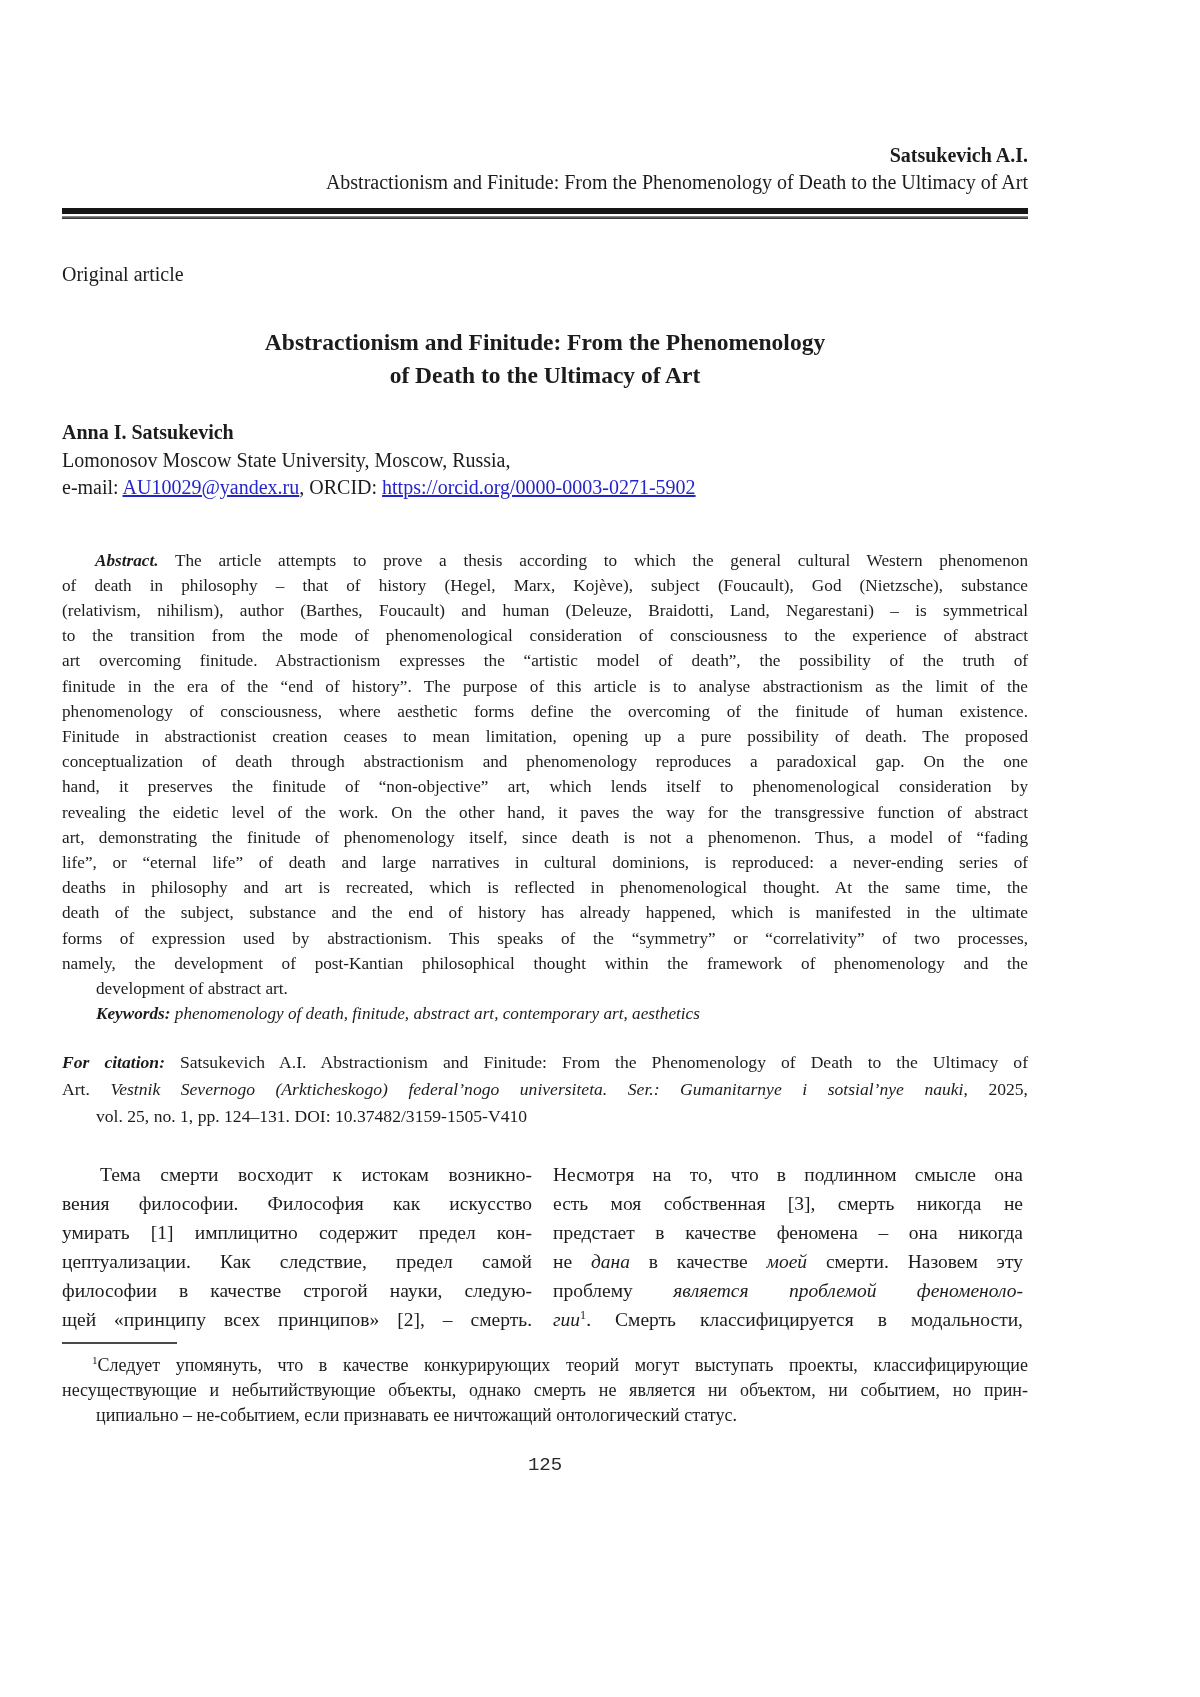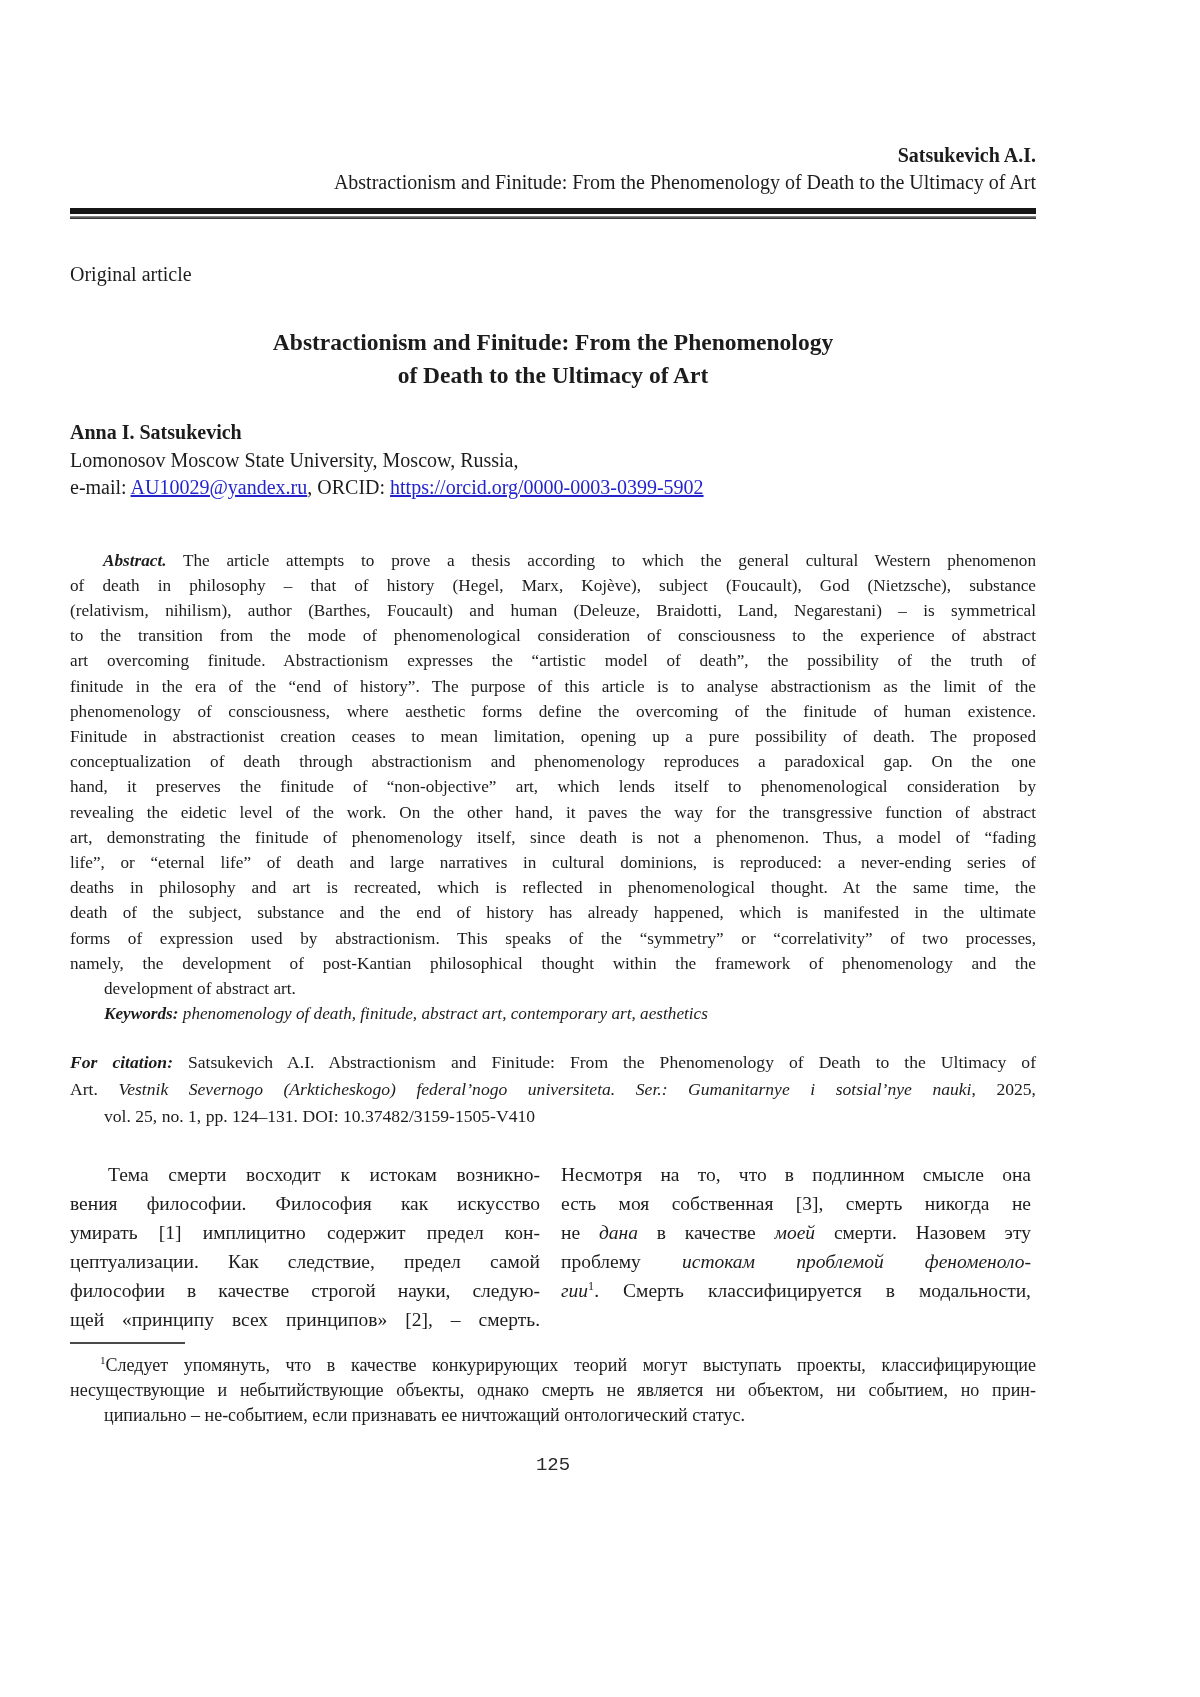--- a/index.html
+++ b/index.html
@@ -1,20 +1,20 @@
 <!DOCTYPE html>
 <html style="--link: #2424cc;"><head>
 <meta charset="utf-8">
 <style>
   html,body{margin:0;padding:0;}
   body{
     width:1200px;height:1697px;background:#ffffff;color:#1c1c1c;
     font-family:"Liberation Serif", serif;position:relative;overflow:hidden;
   }
-  .content{position:absolute;left:70px;top:0;width:966px;}
+  .content{position:absolute;left:62px;top:0;width:966px;}
 
   .hdr{margin-top:142px;text-align:right;font-size:20px;line-height:27px;}
   .hdr .name{font-weight:bold;}
 
   .rule{margin-top:12px;}
   .rule .r1{height:6px;background:#161616;}
   .rule .r2{height:3px;margin-top:2px;background:linear-gradient(#9a9a9a,#222222);}
 
   .orig{margin-top:44px;font-size:20px;}
 
@@ -63,21 +63,21 @@
   <div class="orig">Original article</div>
 
   <div class="title">
     <div>Abstractionism and Finitude: From the Phenomenology</div>
     <div>of Death to the Ultimacy of Art</div>
   </div>
 
   <div class="author">
     <div class="name" style="font-weight:bold">Anna I. Satsukevich</div>
     <div>Lomonosov Moscow State University, Moscow, Russia,</div>
-    <div><span>e-mail: </span><a class="link" href="#">AU10029@yandex.ru</a><span>, ORCID: </span><a class="link" href="#">https://orcid.org/0000-0003-0399-5902</a></div>
+    <div><span>e-mail: </span><a class="link" href="#">AU10029@yandex.ru</a><span>, ORCID: </span><a class="link" href="#">https://orcid.org/0000-0003-0271-5902</a></div>
   </div>
 
   <div class="abstract">
     <div>
         <div class="jline indent"><span class="it bd">Abstract.</span><span> The article attempts to prove a thesis according to which the general cultural Western phenomenon</span></div>
         <div class="jline"><span>of death in philosophy – that of history (Hegel, Marx, Kojève), subject (Foucault), God (Nietzsche), substance</span></div>
         <div class="jline"><span>(relativism, nihilism), author (Barthes, Foucault) and human (Deleuze, Braidotti, Land, Negarestani) – is symmetrical</span></div>
         <div class="jline"><span>to the transition from the mode of phenomenological consideration of consciousness to the experience of abstract</span></div>
         <div class="jline"><span>art overcoming finitude. Abstractionism expresses the “artistic model of death”, the possibility of the truth of</span></div>
         <div class="jline"><span>finitude in the era of the “end of history”. The purpose of this article is to analyse abstractionism as the limit of the</span></div>
@@ -110,22 +110,23 @@
         <div class="jline indent"><span>Тема смерти восходит к истокам возникно-</span></div>
         <div class="jline"><span>вения философии. Философия как искусство</span></div>
         <div class="jline"><span>умирать [1] имплицитно содержит предел кон-</span></div>
         <div class="jline"><span>цептуализации. Как следствие, предел самой</span></div>
         <div class="jline"><span>философии в качестве строгой науки, следую-</span></div>
         <div class="jline"><span>щей «принципу всех принципов» [2], – смерть.</span></div>
       </div>
     <div class="col">
         <div class="jline"><span>Несмотря на то, что в подлинном смысле она</span></div>
         <div class="jline"><span>есть моя собственная [3], смерть никогда не</span></div>
+        <div class="jline"><span>предстает в качестве феномена – она никогда</span></div>
         <div class="jline"><span>не </span><span class="it">дана</span><span> в качестве </span><span class="it">моей</span><span> смерти. Назовем эту</span></div>
-        <div class="jline"><span>проблему </span><span class="it">истокам проблемой феноменоло-</span></div>
+        <div class="jline"><span>проблему </span><span class="it">является проблемой феноменоло-</span></div>
         <div class="jline"><span class="it">гии</span><span class="sup">1</span><span>. Смерть классифицируется в модальности,</span></div>
       </div>
   </div>
 
   <div class="fnrule"></div>
   <div class="footnote">
       <div class="jline indent"><span class="sup">1</span><span>Следует упомянуть, что в качестве конкурирующих теорий могут выступать проекты, классифицирующие</span></div>
       <div class="jline"><span>несуществующие и небытийствующие объекты, однако смерть не является ни объектом, ни событием, но прин-</span></div>
       <div class="jline short"><span>ципиально – не-событием, если признавать ее ничтожащий онтологический статус.</span></div>
     </div>

